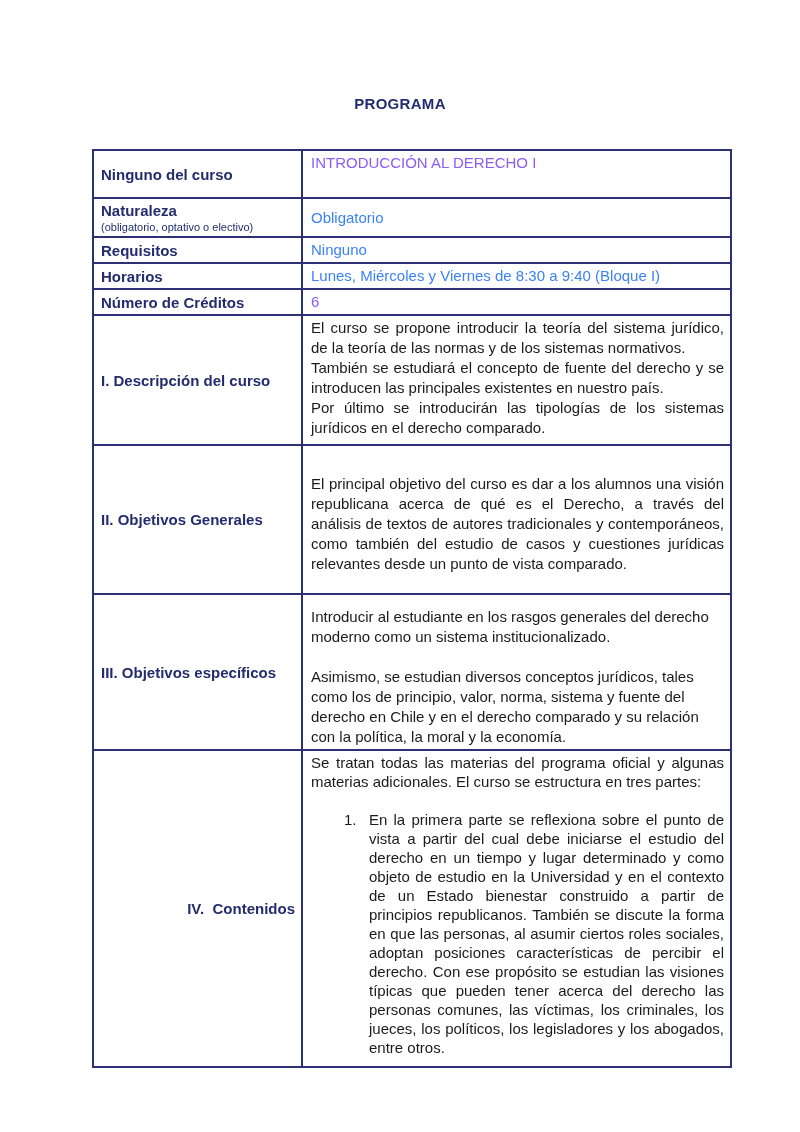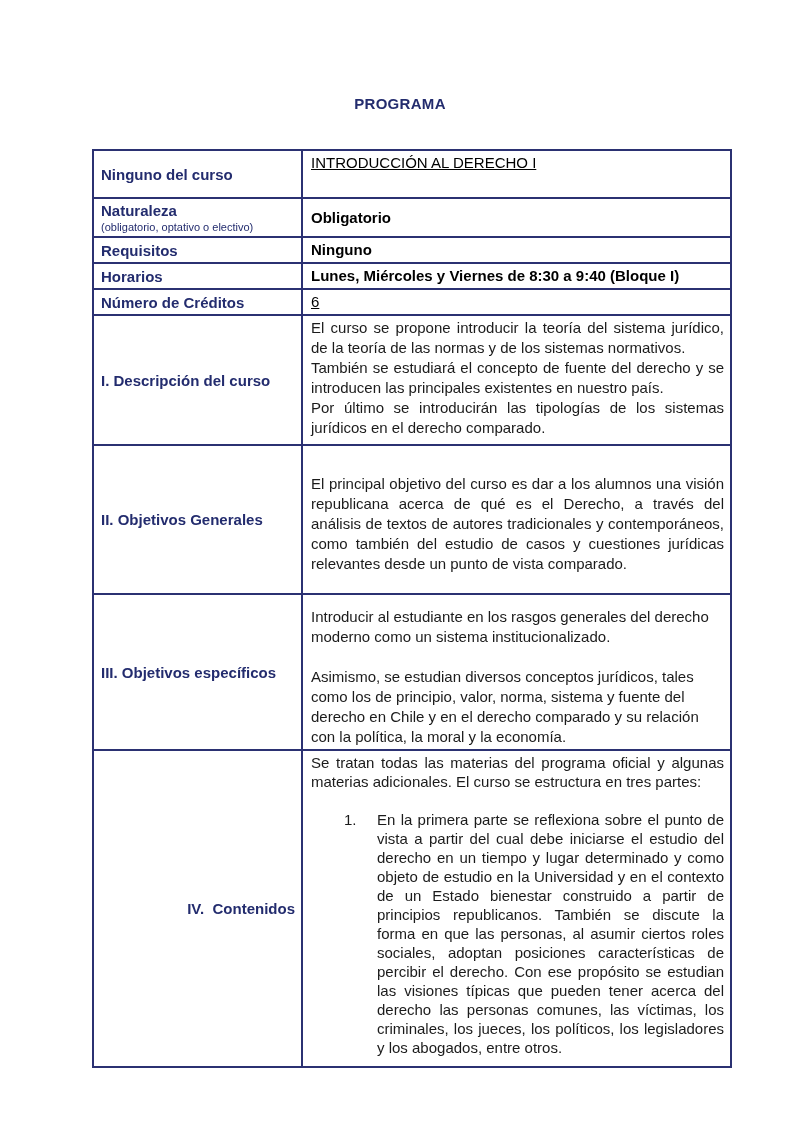--- a/index.html
+++ b/index.html
@@ -33,40 +33,40 @@
     padding: 2px 6px 2px 7px;
     display: flex; flex-direction: column; justify-content: center;
     color: #232c6e; font-weight: bold; font-size: 15px; line-height: 19px;
   }
   .cell-r {
     flex: 1 1 auto;
     padding: 2px 6px 2px 8px;
     font-size: 15px; line-height: 20px; color: #1b1b1b;
   }
   .vcenter { display: flex; flex-direction: column; justify-content: center; }
-  .navy { color: #000000; text-decoration: underline; }
-  .blk-bold { font-weight: bold; color: #000000; }
+  .navy { color: #8b5cf6; }
+  .blk-bold { font-weight: normal; color: #3b82f6; }
   .sublabel { font-size: 11px; font-weight: normal; line-height: 13px; margin-top: 1px; }
   .r-nombre   { min-height: 48px; }
   .r-natur    { min-height: 36px; }
   .r-requis   { min-height: 21px; }
   .r-horar    { min-height: 23px; }
   .r-cred     { min-height: 21px; }
   .r-desc     { min-height: 130px; }
   .r-objgen   { min-height: 149px; }
   .r-objesp   { min-height: 151px; }
   .r-cont     { min-height: 315px; }
   .just p { text-align: justify; }
   .cell-r p { margin: 0; }
   .pad-top { padding-top: 28px; }
   .pad-top-sm { padding-top: 12px; }
   .gap { margin-top: 20px !important; }
   .olist { margin-top: 19px; margin-left: 33px; display: flex; }
   .olist .num { flex: 0 0 25px; line-height: 19px; }
-  .olist .itxt { flex: 1 1 auto; text-align: justify; line-height: 19px; margin-left: 8px; }
+  .olist .itxt { flex: 1 1 auto; text-align: justify; line-height: 19px; }
   .r-cont .cell-r p { line-height: 19px; }
   .ws { white-space: pre-wrap; align-items: flex-end; }
 </style>
 </head>
 <body>
 
 <div class="page">
 
   <div class="title">PROGRAMA</div>
 

